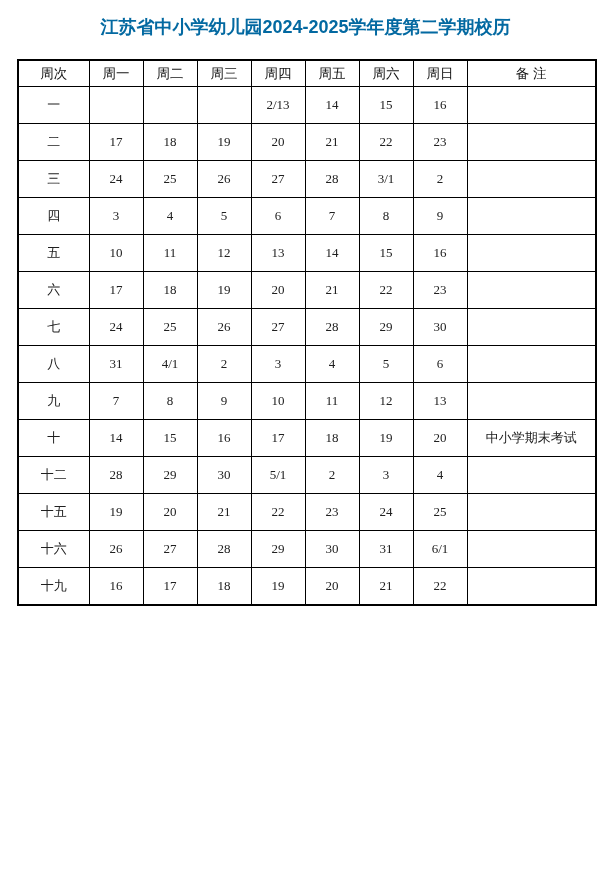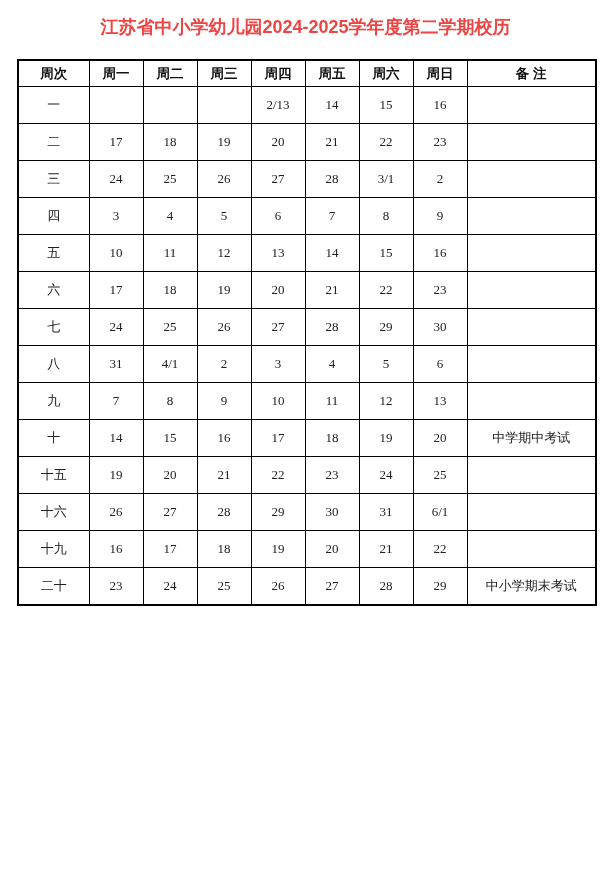--- a/index.html
+++ b/index.html
@@ -17,21 +17,21 @@
   .title {
     margin: 0;
     position: absolute;
     top: 14px;
     left: 0;
     width: 100%;
     text-align: center;
     font-size: 18px;
     line-height: 26px;
     font-weight: bold;
-    color: #ef4444;
+    color: #0369a1;
     font-family: "Liberation Sans", sans-serif;
   }
   table.calendar {
     position: absolute;
     left: 17px;
     top: 59px;
     border-collapse: collapse;
     table-layout: fixed;
     border: 2px solid #000000;
     background: #ffffff;
@@ -41,21 +41,21 @@
     border: 1px solid #000000;
     text-align: center;
     vertical-align: middle;
     padding: 0;
     overflow: hidden;
     white-space: nowrap;
   }
   table.calendar th {
     height: 25px;
     font-size: 13.5px;
-    font-weight: bold;
+    font-weight: normal;
     color: #111111;
     font-family: "Liberation Sans", sans-serif;
   }
   table.calendar td {
     height: 36px;
     font-size: 13px;
     color: #202020;
     font-family: "Liberation Serif", "DejaVu Serif", serif;
   }
   td.week-cell {
@@ -198,21 +198,32 @@
         </tr>
         <tr>
           <td class="week-cell">十</td>
           <td class="day-cell">14</td>
           <td class="day-cell">15</td>
           <td class="day-cell">16</td>
           <td class="day-cell">17</td>
           <td class="day-cell">18</td>
           <td class="day-cell">19</td>
           <td class="day-cell">20</td>
-          <td class="note-cell">中学期中考试</td>
+          <td class="note-cell">中小学期末考试</td>
+        </tr>
+        <tr>
+          <td class="week-cell">十二</td>
+          <td class="day-cell">28</td>
+          <td class="day-cell">29</td>
+          <td class="day-cell">30</td>
+          <td class="day-cell">5/1</td>
+          <td class="day-cell">2</td>
+          <td class="day-cell">3</td>
+          <td class="day-cell">4</td>
+          <td class="note-cell"></td>
         </tr>
         <tr>
           <td class="week-cell">十五</td>
           <td class="day-cell">19</td>
           <td class="day-cell">20</td>
           <td class="day-cell">21</td>
           <td class="day-cell">22</td>
           <td class="day-cell">23</td>
           <td class="day-cell">24</td>
           <td class="day-cell">25</td>
@@ -232,27 +243,16 @@
         <tr>
           <td class="week-cell">十九</td>
           <td class="day-cell">16</td>
           <td class="day-cell">17</td>
           <td class="day-cell">18</td>
           <td class="day-cell">19</td>
           <td class="day-cell">20</td>
           <td class="day-cell">21</td>
           <td class="day-cell">22</td>
           <td class="note-cell"></td>
-        </tr>
-        <tr>
-          <td class="week-cell">二十</td>
-          <td class="day-cell">23</td>
-          <td class="day-cell">24</td>
-          <td class="day-cell">25</td>
-          <td class="day-cell">26</td>
-          <td class="day-cell">27</td>
-          <td class="day-cell">28</td>
-          <td class="day-cell">29</td>
-          <td class="note-cell">中小学期末考试</td>
         </tr>
       </tbody>
   </table>
 </div>
 
 </body></html>

